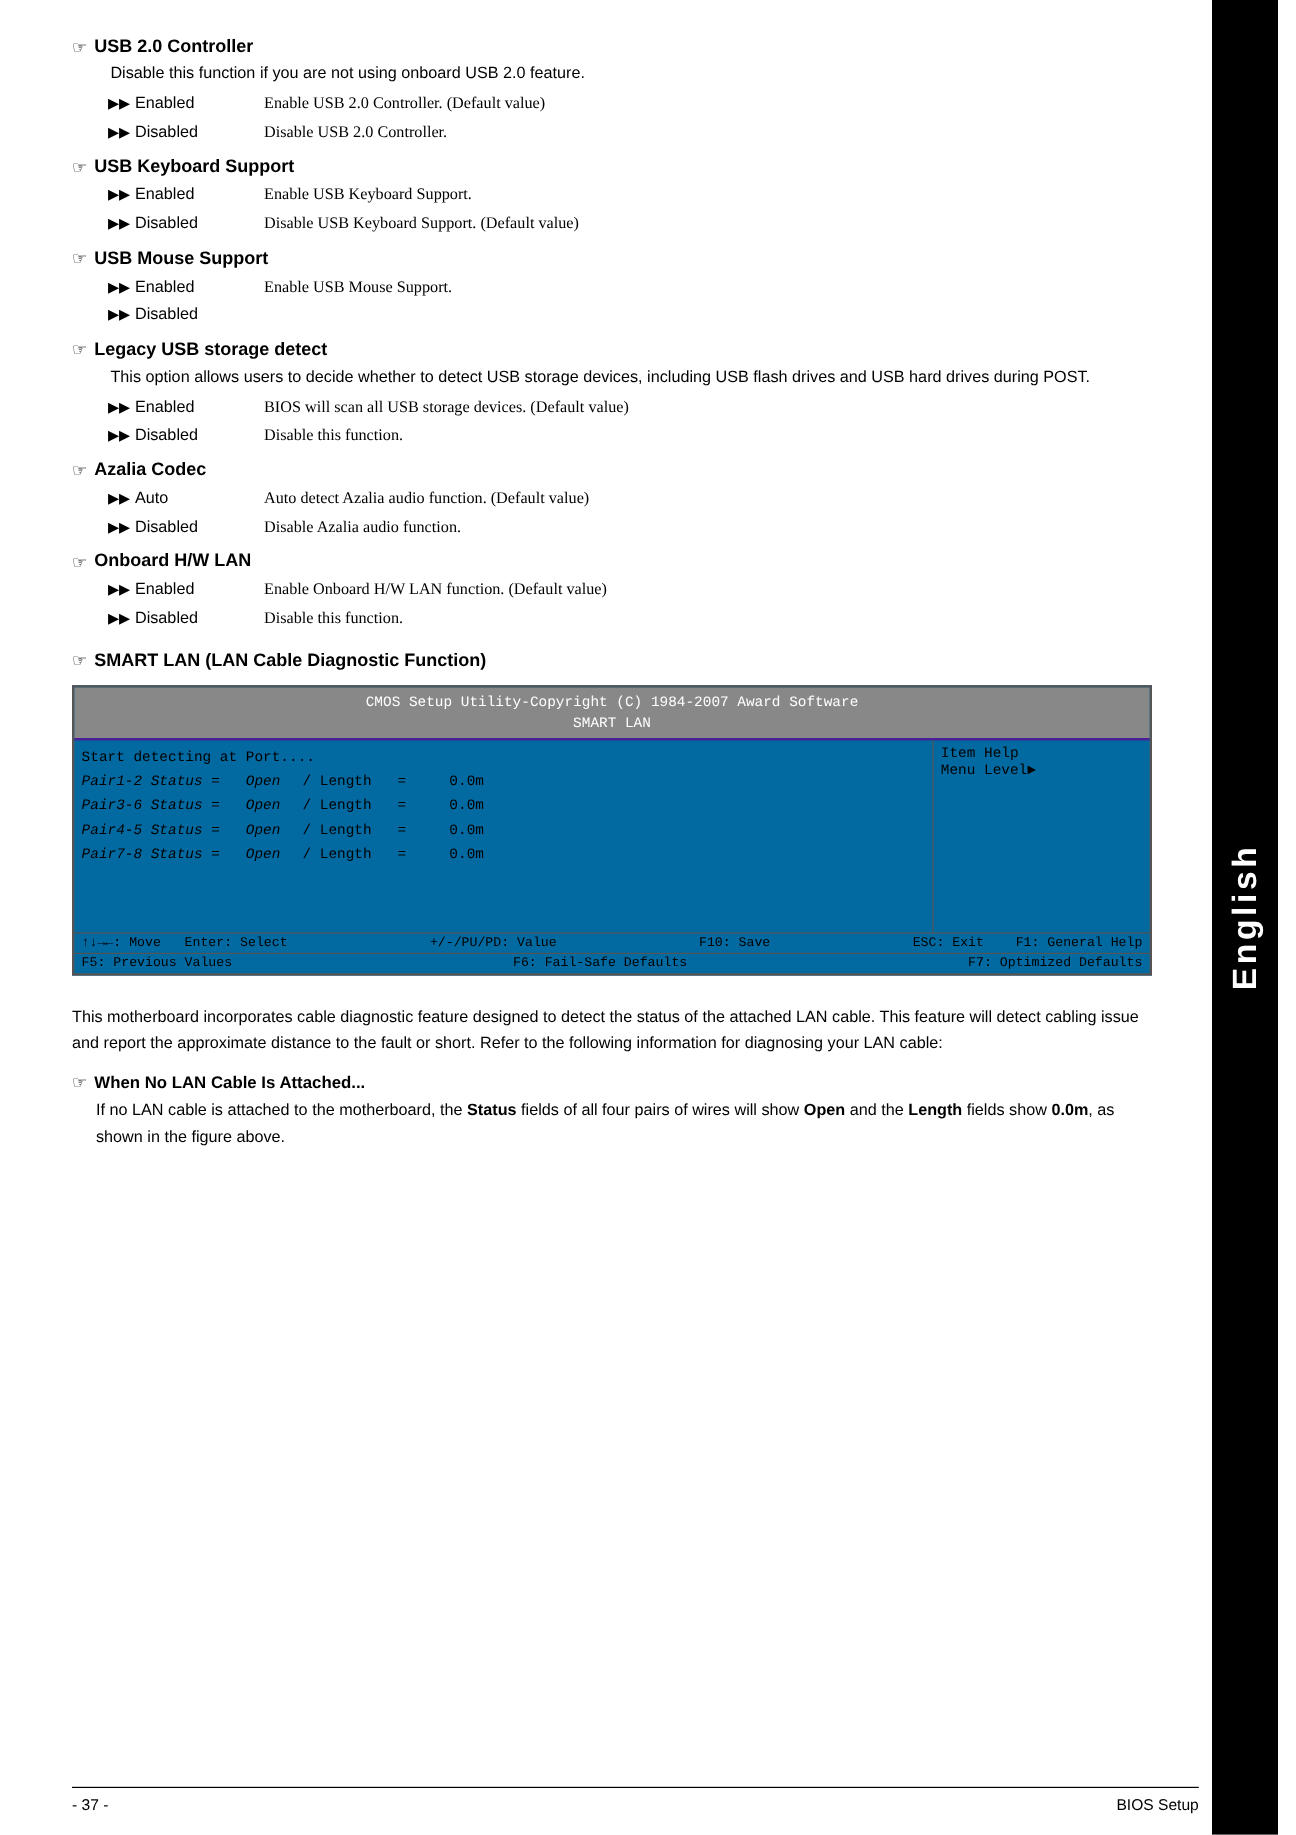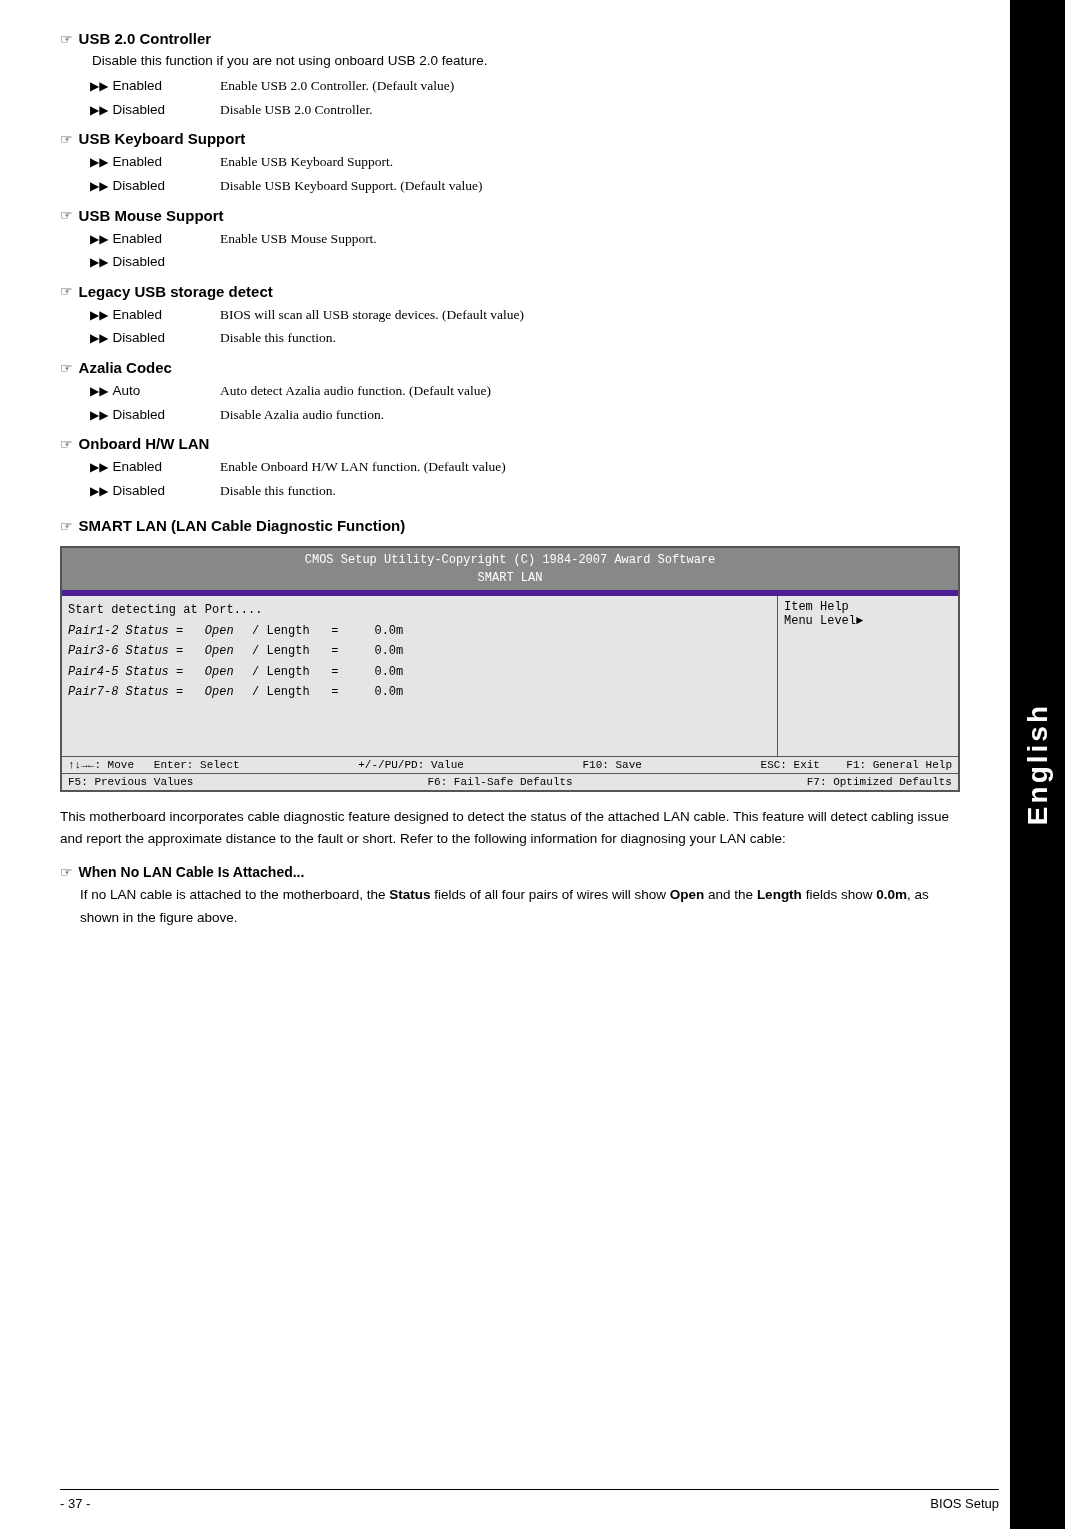--- a/index.html
+++ b/index.html
@@ -97,37 +97,37 @@
     
     .smart-lan-section {
       margin-top: 16px;
       margin-bottom: 10px;
     }
 
     
     .bios-box {
       border: 2px solid #555;
       margin: 12px 0 12px 0;
-      background: #e5e5e5;
+      background: #0369a1;
       font-family: 'Courier New', monospace;
       font-size: 12px;
     }
 
     .bios-header {
       background: #888;
       color: #fff;
       text-align: center;
       padding: 3px 0;
       font-size: 12px;
       line-height: 1.5;
     }
 
     .bios-body {
       display: flex;
-      border-top: 6px solid #4c1d95;
+      border-top: 2px solid #4c1d95;
     }
 
     .bios-main {
       flex: 1;
       border-right: 1px solid #555;
       padding: 4px 6px;
       min-height: 160px;
     }
 
     .bios-sidebar {
@@ -151,21 +151,21 @@
       display: flex;
       justify-content: space-between;
       font-size: 11px;
       padding: 2px 6px;
       border-top: 1px solid #555;
       gap: 29px;
     }
 
     
     .bottom-info {
-      margin-top: 14px;
+      margin-top: 24px;
       font-size: 13.5px;
       line-height: 1.6;
     }
 
     .when-no-lan {
       margin-top: 14px;
     }
 
     .when-no-lan-title {
       font-weight: bold;
@@ -262,20 +262,21 @@
           <span>Disabled</span>
         </div>
       </div>
     </div>
 
     <div class="section-block">
       <div class="section-title">
         <span class="cursor-icon">☞</span>
         <span>Legacy USB storage detect</span>
       </div>
+      <div class="section-desc">This option allows users to decide whether to detect USB storage devices, including USB flash drives and USB hard drives during POST.</div>
       <div class="option-row">
         <div class="option-key">
           <span class="arrow-icon">▶▶</span>
           <span>Enabled</span>
         </div>
         <div class="option-value">BIOS will scan all USB storage devices. (Default value)</div>
       </div>
       <div class="option-row">
         <div class="option-key">
           <span class="arrow-icon">▶▶</span>

